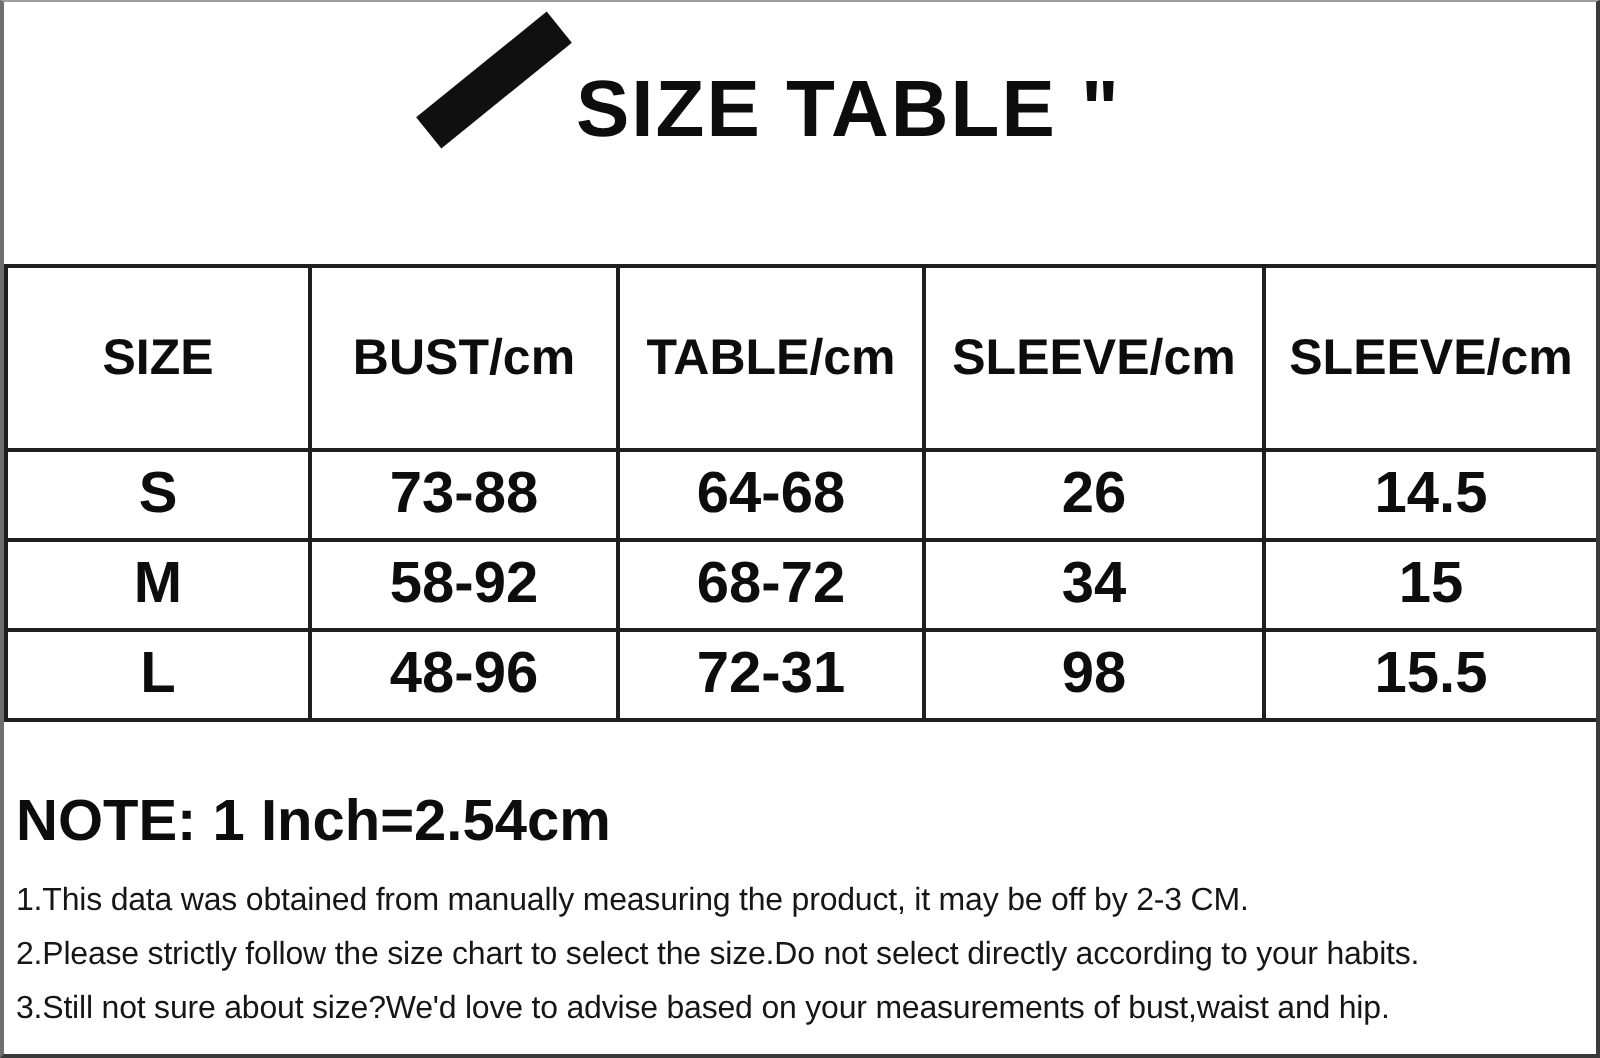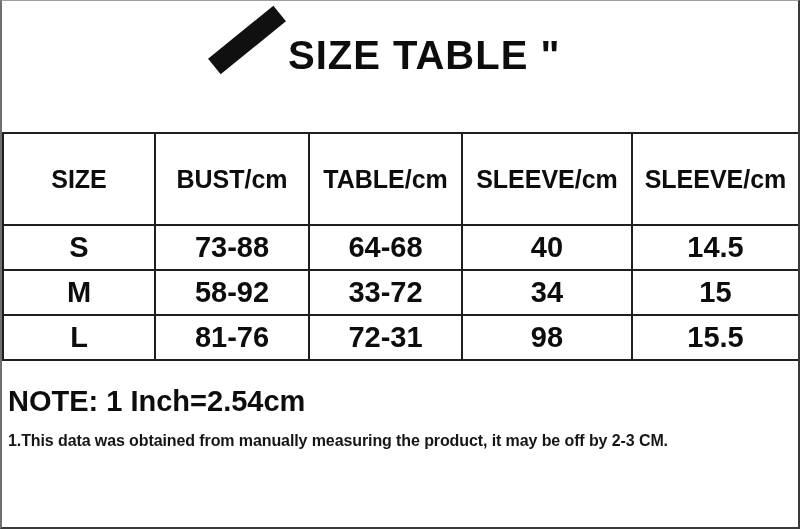--- a/index.html
+++ b/index.html
@@ -56,37 +56,36 @@
     font-size:29px;
     font-weight:bold;
     border:2px solid #1f1f1f;
     padding:0;
     color:#0d0d0d;
   }
   
   .notes{
     position:absolute;
     left:0;right:16px;top:358px;
-    padding:26px 8px 0 6px;
+    padding:36px 8px 0 6px;
   }
   .note-heading{
     margin:0 0 9px 0;
     font-size:29px;
     font-weight:bold;
     color:#0d0d0d;
     letter-spacing:0;
   }
   .note-line{
     margin:0;
     font-size:16px;
     line-height:27px;
     letter-spacing:-0.1px;
     color:#161616;
     white-space:nowrap;
-    font-weight:bold;
   }
 </style>
 </head>
 <body>
 
 <div class="frame">
 
   <div class="marker"></div>
   <h1 class="title">SIZE TABLE "</h1>
 
@@ -105,38 +104,40 @@
         <th>TABLE/cm</th>
         <th>SLEEVE/cm</th>
         <th>SLEEVE/cm</th>
       </tr>
     </thead>
     <tbody>
       <tr>
         <td>S</td>
         <td>73-88</td>
         <td>64-68</td>
-        <td>40</td>
+        <td>26</td>
         <td>14.5</td>
       </tr>
       <tr>
         <td>M</td>
         <td>58-92</td>
-        <td>33-72</td>
+        <td>68-72</td>
         <td>34</td>
         <td>15</td>
       </tr>
       <tr>
         <td>L</td>
-        <td>81-76</td>
+        <td>48-96</td>
         <td>72-31</td>
         <td>98</td>
         <td>15.5</td>
       </tr>
     </tbody>
   </table>
 
   <section class="notes">
     <h2 class="note-heading">NOTE: 1 Inch=2.54cm</h2>
     <p class="note-line">1.This data was obtained from manually measuring the product, it may be off by 2-3 CM.</p>
+    <p class="note-line">2.Please strictly follow the size chart to select the size.Do not select directly according to your habits.</p>
+    <p class="note-line">3.Still not sure about size?We'd love to advise based on your measurements of bust,waist and hip.</p>
   </section>
 
 </div>
 
 </body></html>

